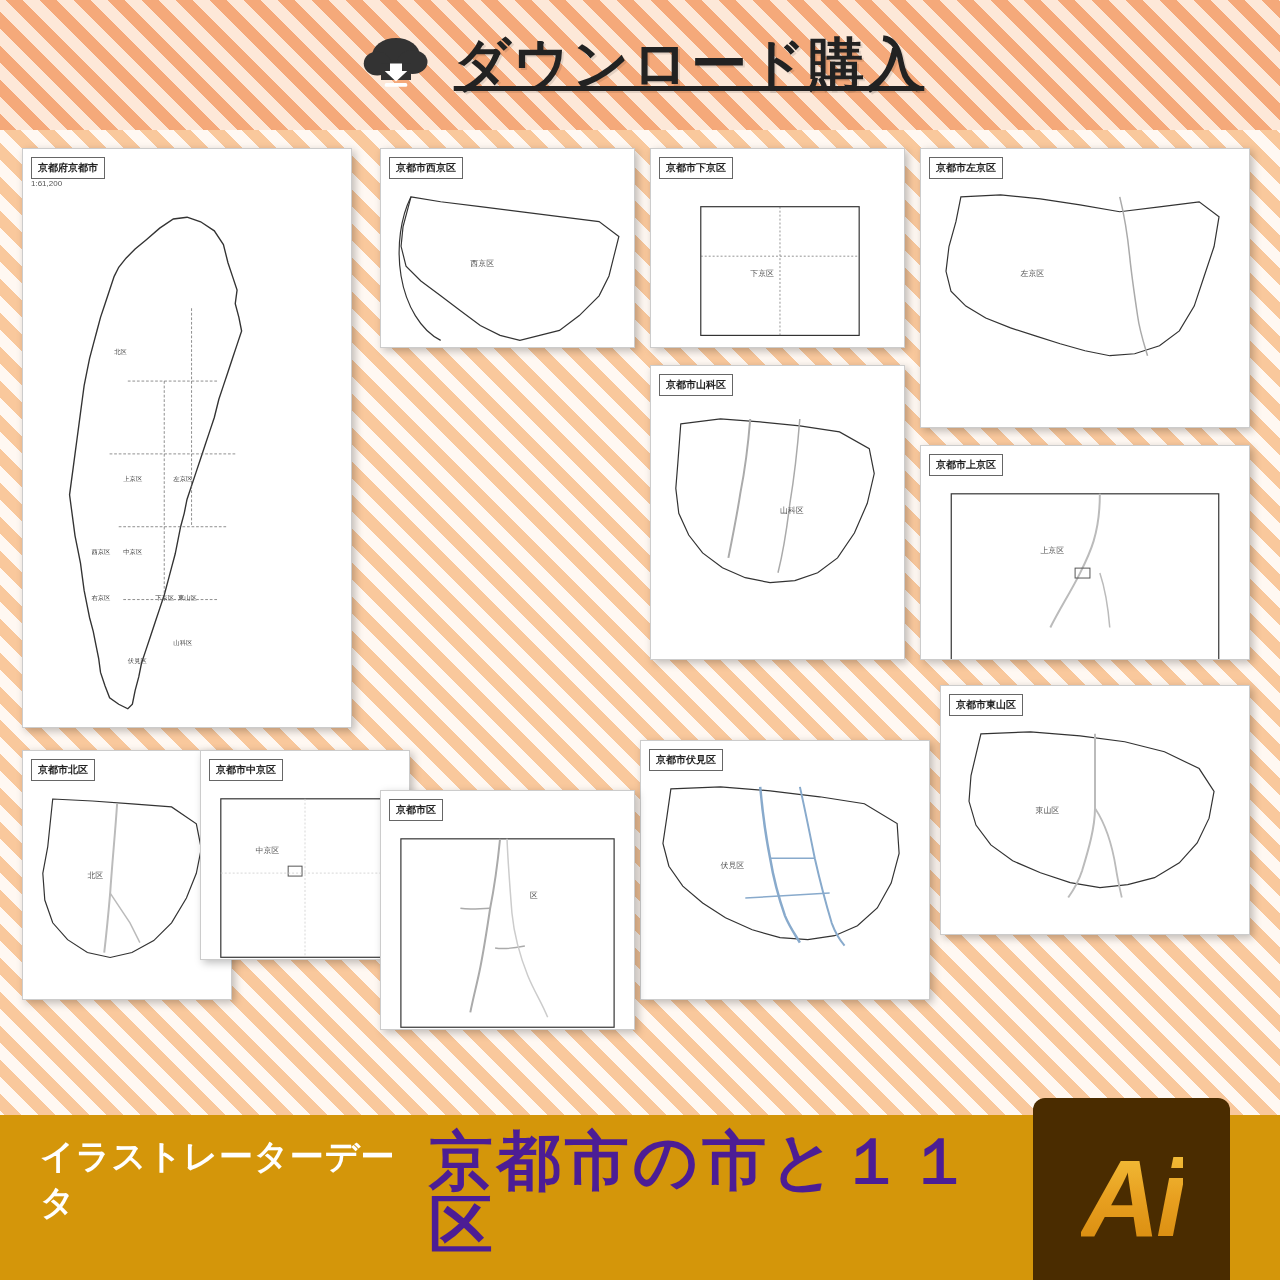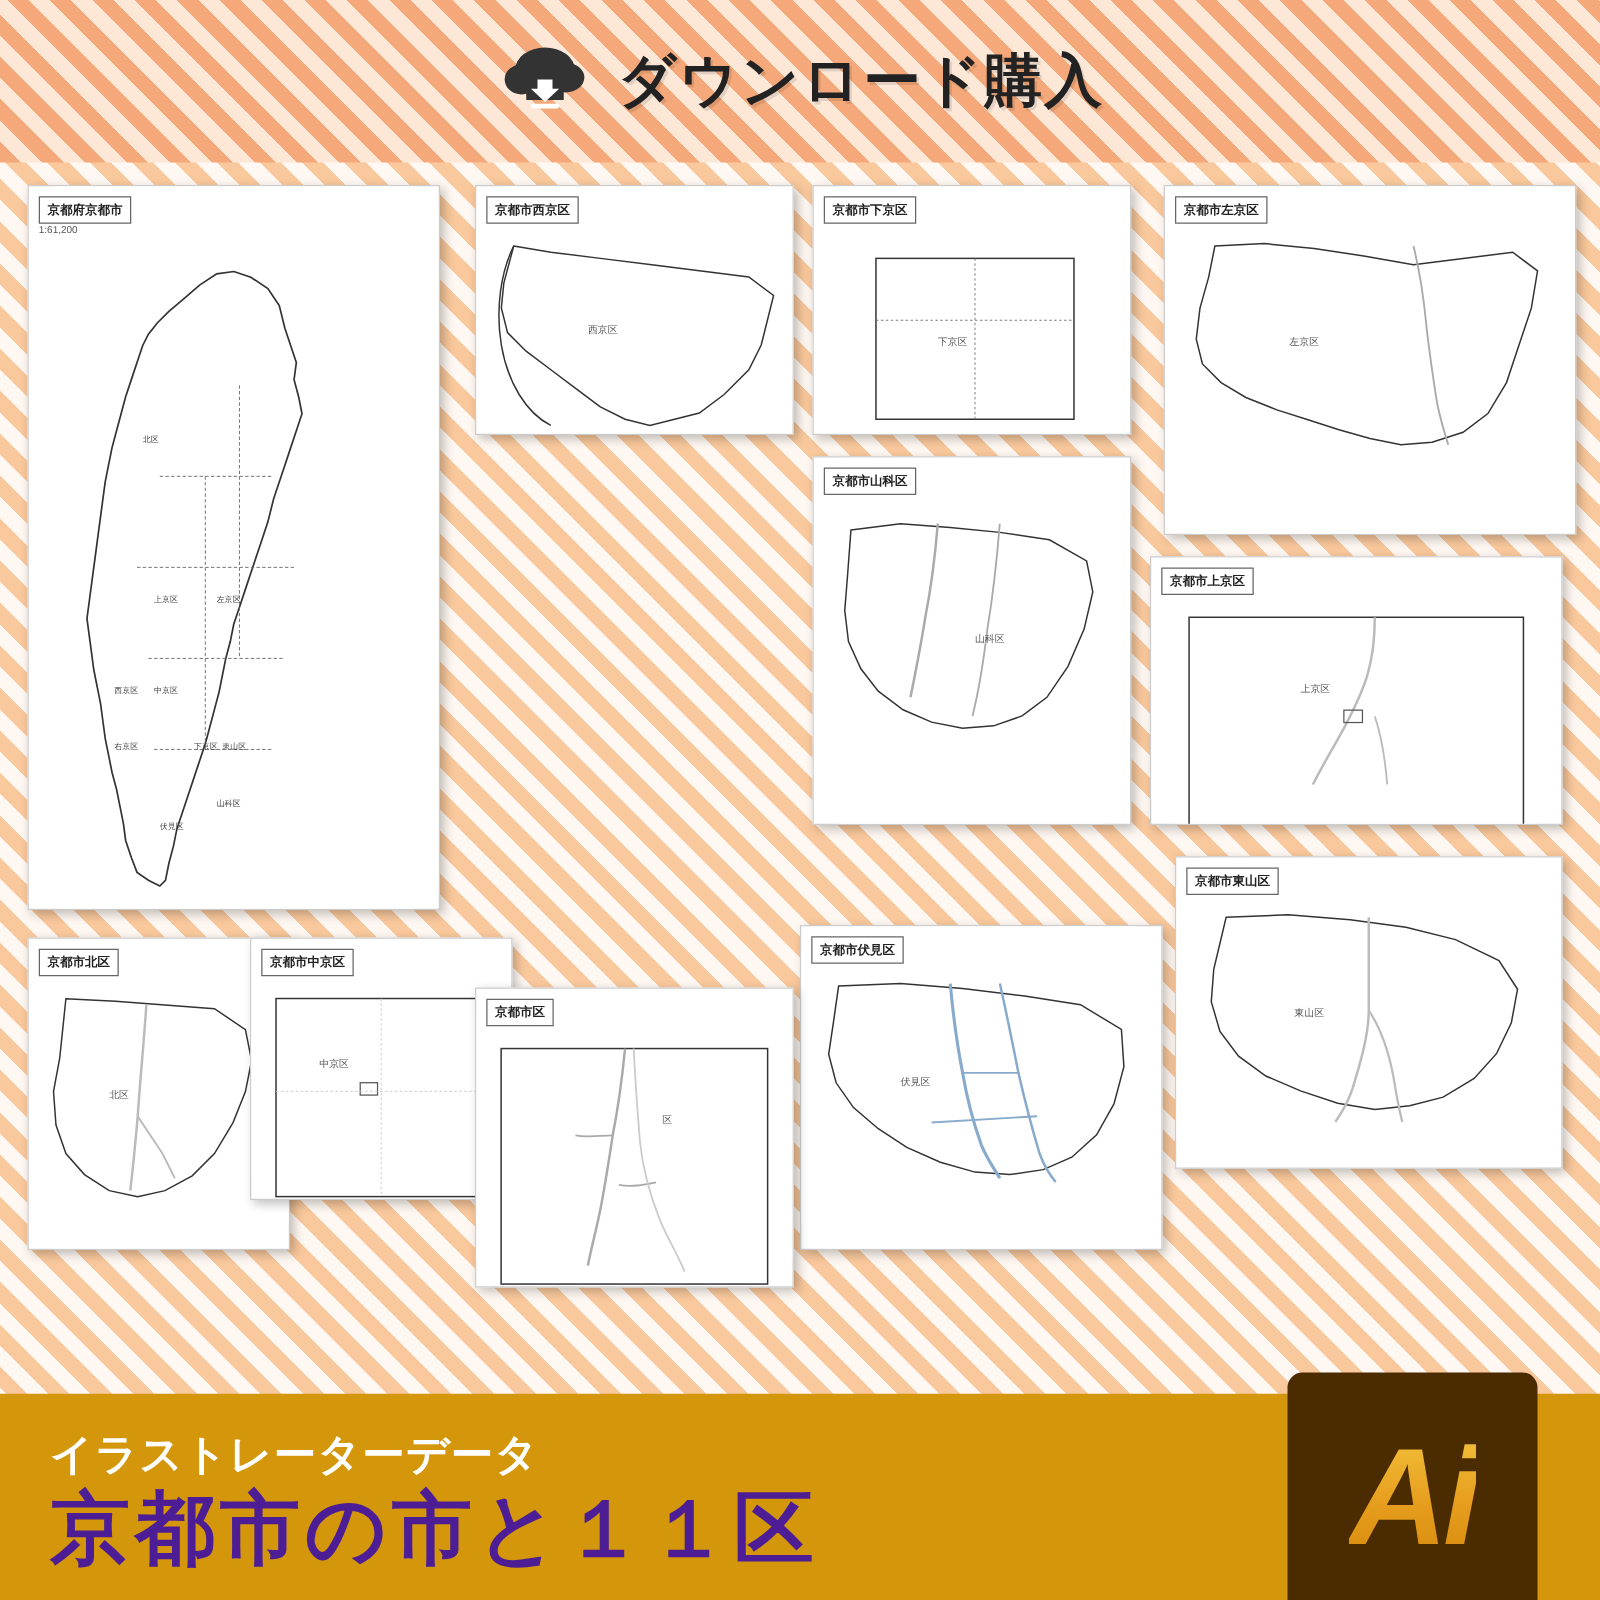--- a/index.html
+++ b/index.html
@@ -49,25 +49,26 @@
       align-items: center;
       justify-content: center;
     }
 
     .cloud-download-icon svg {
       width: 80px;
       height: 60px;
     }
 
     .banner-title {
-      font-size: 46px;
+      font-size: 56px;
       font-weight: 900;
       color: #222;
       letter-spacing: 2px;
       text-shadow: 2px 2px 0 rgba(0,0,0,0.1);
+      text-decoration: underline;
     }
 
     
     .main-area {
       width: 100%;
       height: 900px;
       position: relative;
       padding: 18px 20px;
     }
 
@@ -108,21 +109,20 @@
       top: 18px;
       width: 255px;
       height: 200px;
     }
 
     .map-sakyo {
       left: 920px;
       top: 18px;
       width: 330px;
       height: 280px;
-      margin-left: 11px;
     }
 
     .map-ukyo {
       left: 380px;
       top: 235px;
       width: 255px;
       height: 295px;
     }
 
     .map-yamashina {
@@ -188,22 +188,23 @@
       height: 165px;
       background: #d4960a;
       display: flex;
       align-items: center;
       justify-content: space-between;
       padding: 0 40px;
     }
 
     .footer-text-area {
       display: flex;
-      flex-direction: column;
+      flex-direction: row;
       gap: 4px;
+      font-family: Liberation Mono, monospace;
     }
 
     .footer-subtitle {
       font-size: 34px;
       font-weight: 900;
       color: #fff;
       letter-spacing: 1px;
     }
 
     .footer-title {

